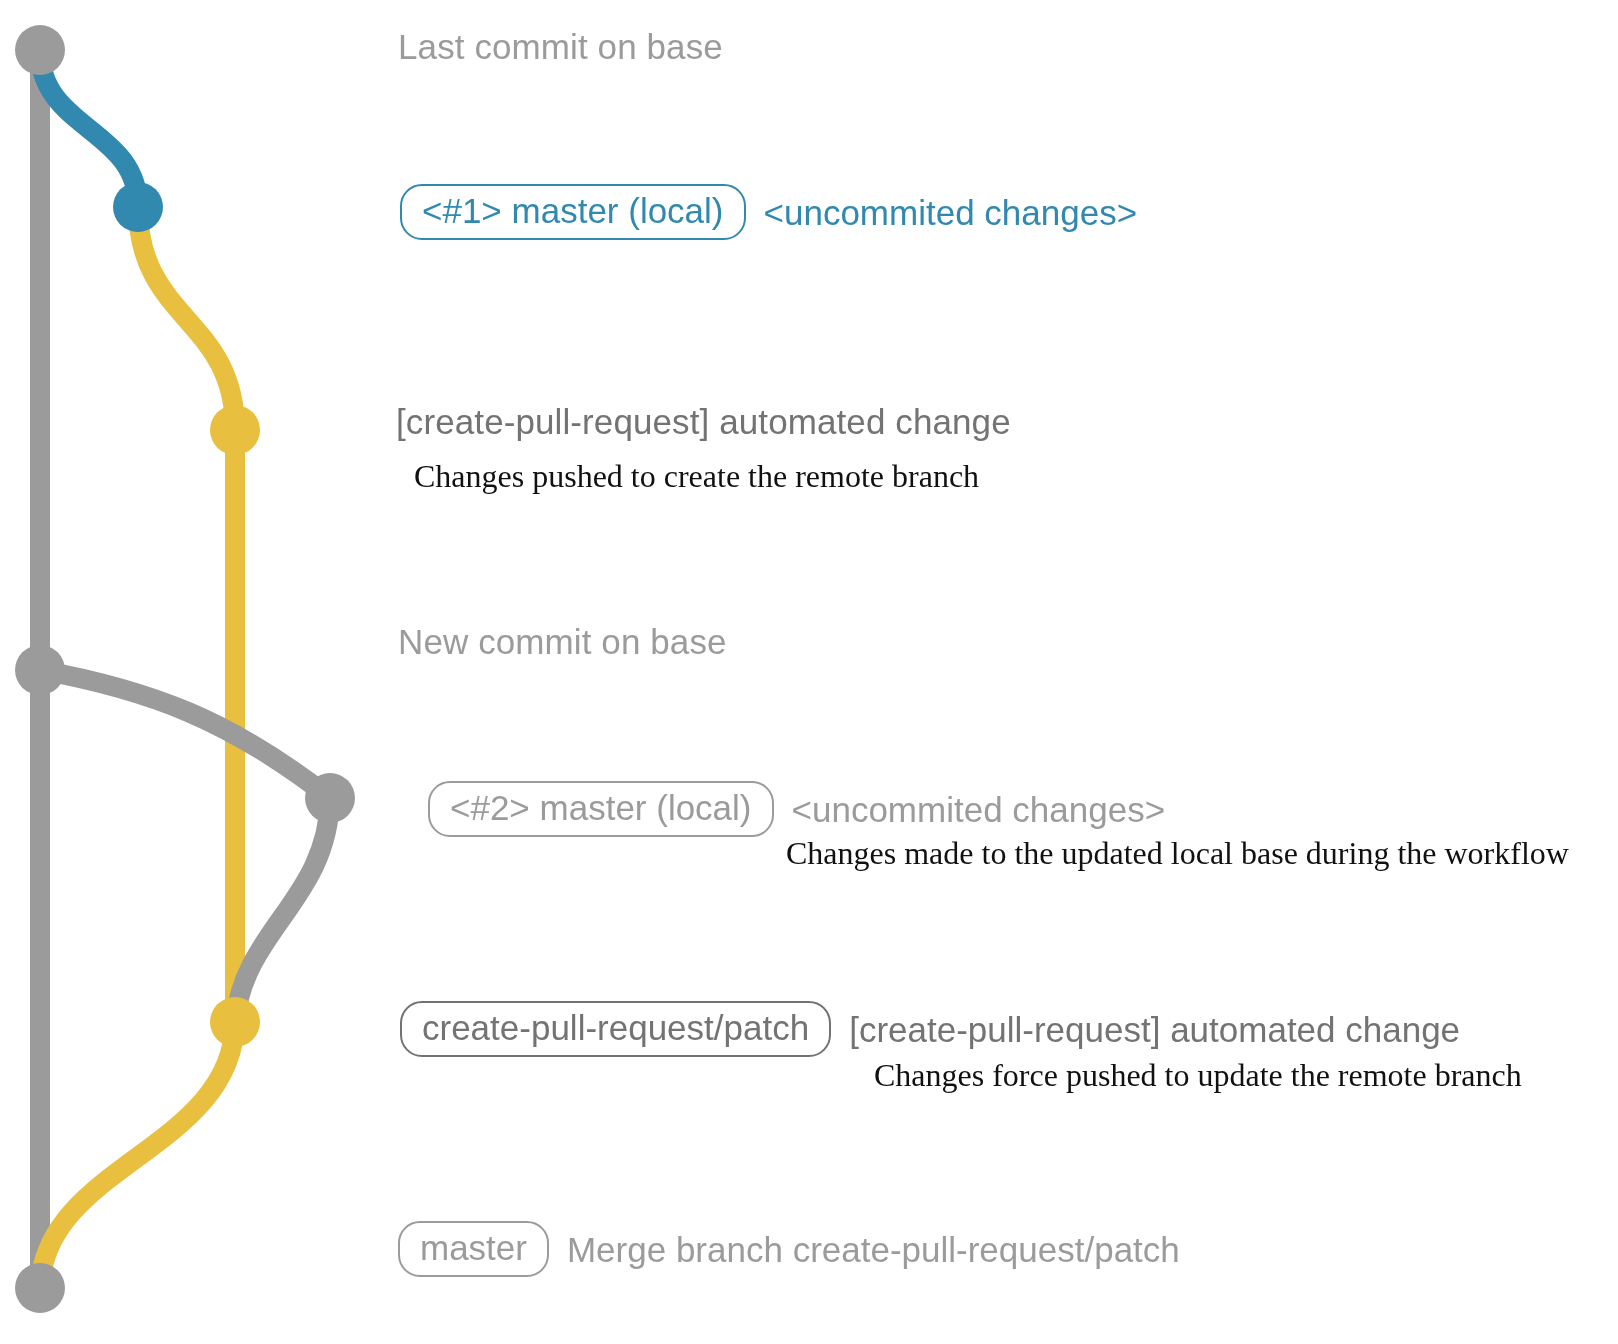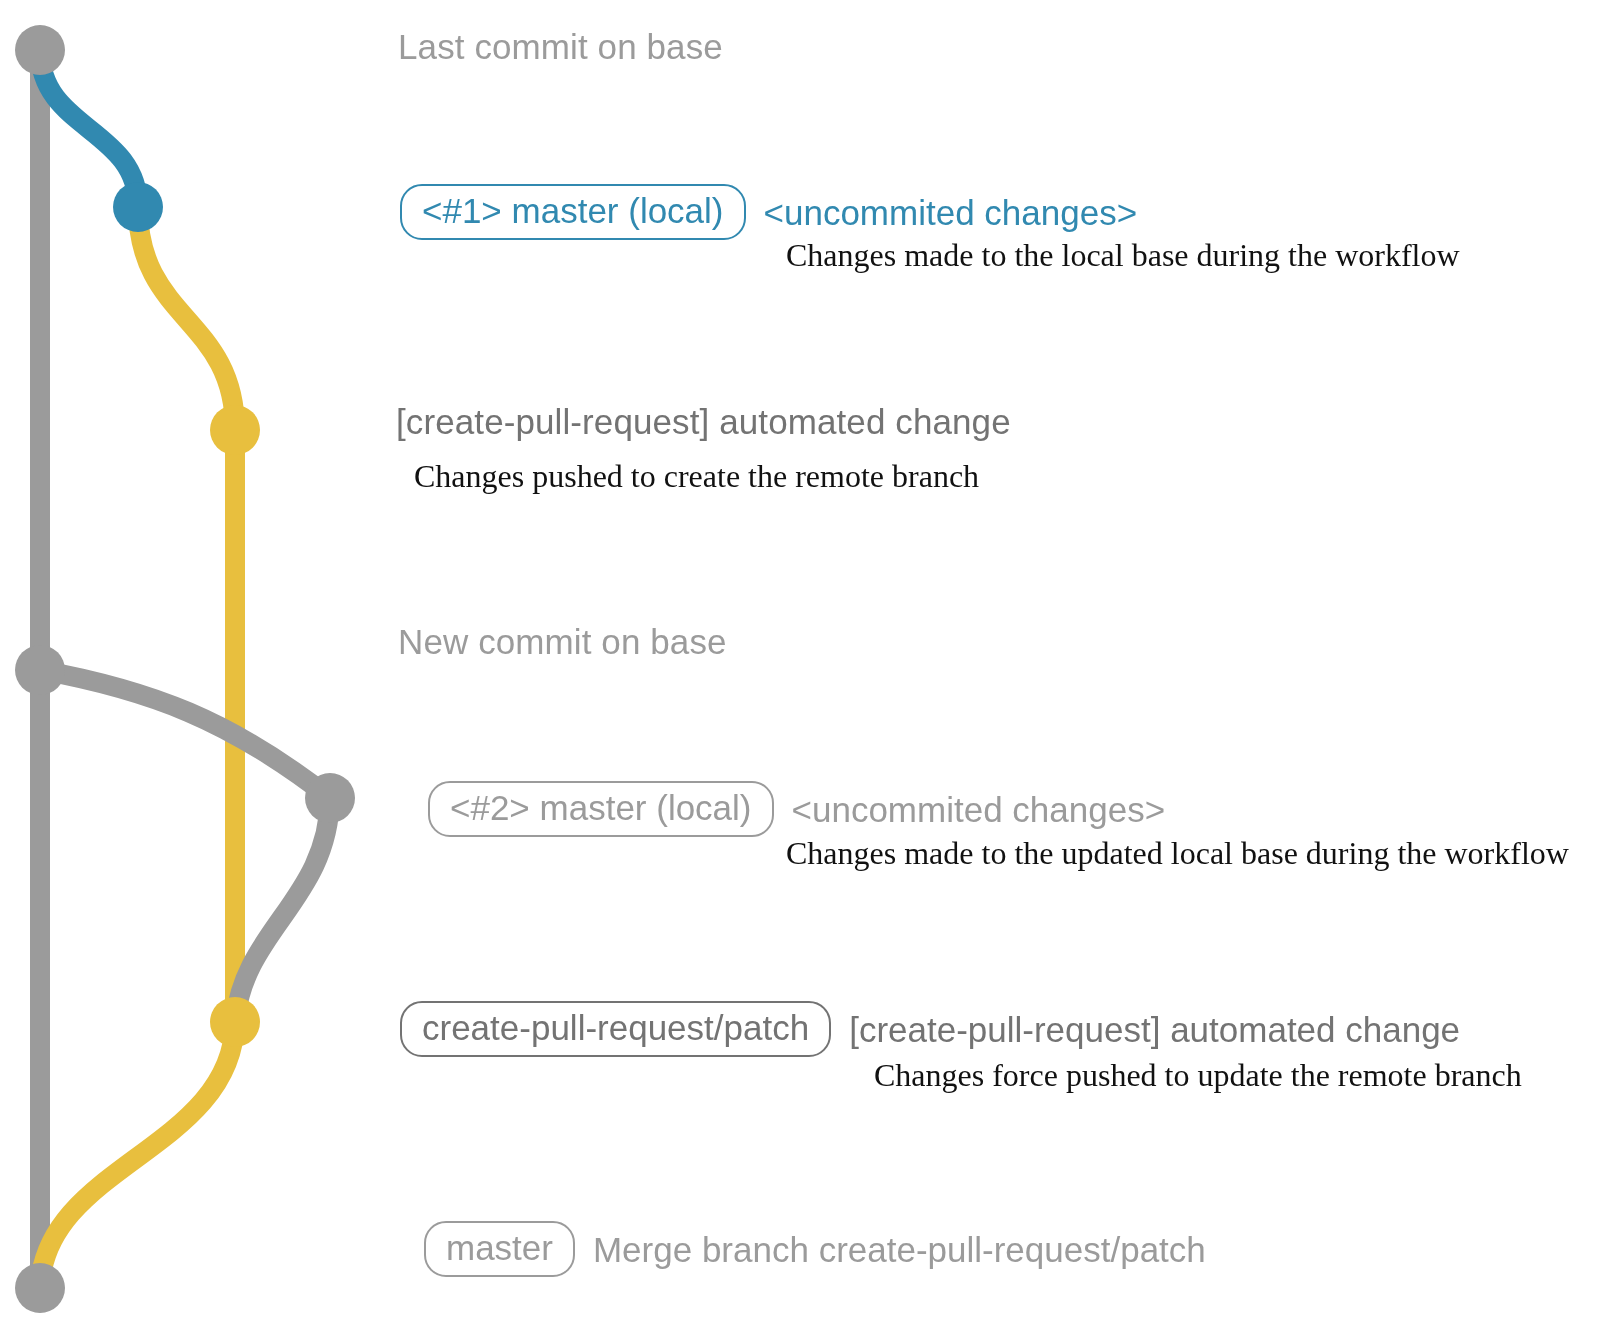--- a/index.html
+++ b/index.html
@@ -68,21 +68,20 @@
   <div class="row" id="row-0" style="top: 29px; left: 398px;">
     <span class="plain-label gray">Last commit on base</span>
   </div>
 
   <div class="row" id="row-1" style="top: 184px; left: 400px;">
     <span class="badge blue">
       <span class="badge-text">&lt;#1&gt; master (local)</span>
     </span>
     <span class="after-badge blue">&lt;uncommited changes&gt;</span>
   </div>
-  <div class="desc" id="desc-1" style="top: 239px; left: 786px;">Changes made to the local base during the workflow</div>
 
   <div class="row" id="row-2" style="top: 404px; left: 396px;">
     <span class="plain-label yellow">[create-pull-request] automated change</span>
   </div>
   <div class="desc" id="desc-2" style="top: 460px; left: 414px;">Changes pushed to create the remote branch</div>
 
   <div class="row" id="row-3" style="top: 624px; left: 398px; justify-content: flex-end;">
     <span class="plain-label gray">New commit on base</span>
   </div>
 
@@ -95,20 +94,20 @@
   <div class="desc" id="desc-4" style="top: 837px; left: 786px;">Changes made to the updated local base during the workflow</div>
 
   <div class="row" id="row-5" style="top: 1001px; left: 400px;">
     <span class="badge yellow">
       <span class="badge-text">create-pull-request/patch</span>
     </span>
     <span class="after-badge yellow">[create-pull-request] automated change</span>
   </div>
   <div class="desc" id="desc-5" style="top: 1059px; left: 874px;">Changes force pushed to update the remote branch</div>
 
-  <div class="row" id="row-6" style="top: 1221px; left: 424px;">
+  <div class="row" id="row-6" style="top: 1221px; left: 398px;">
     <span class="badge gray">
       <span class="badge-text">master</span>
     </span>
     <span class="after-badge gray">Merge branch create-pull-request/patch</span>
   </div>
 
 </div>
 
 </body></html>

